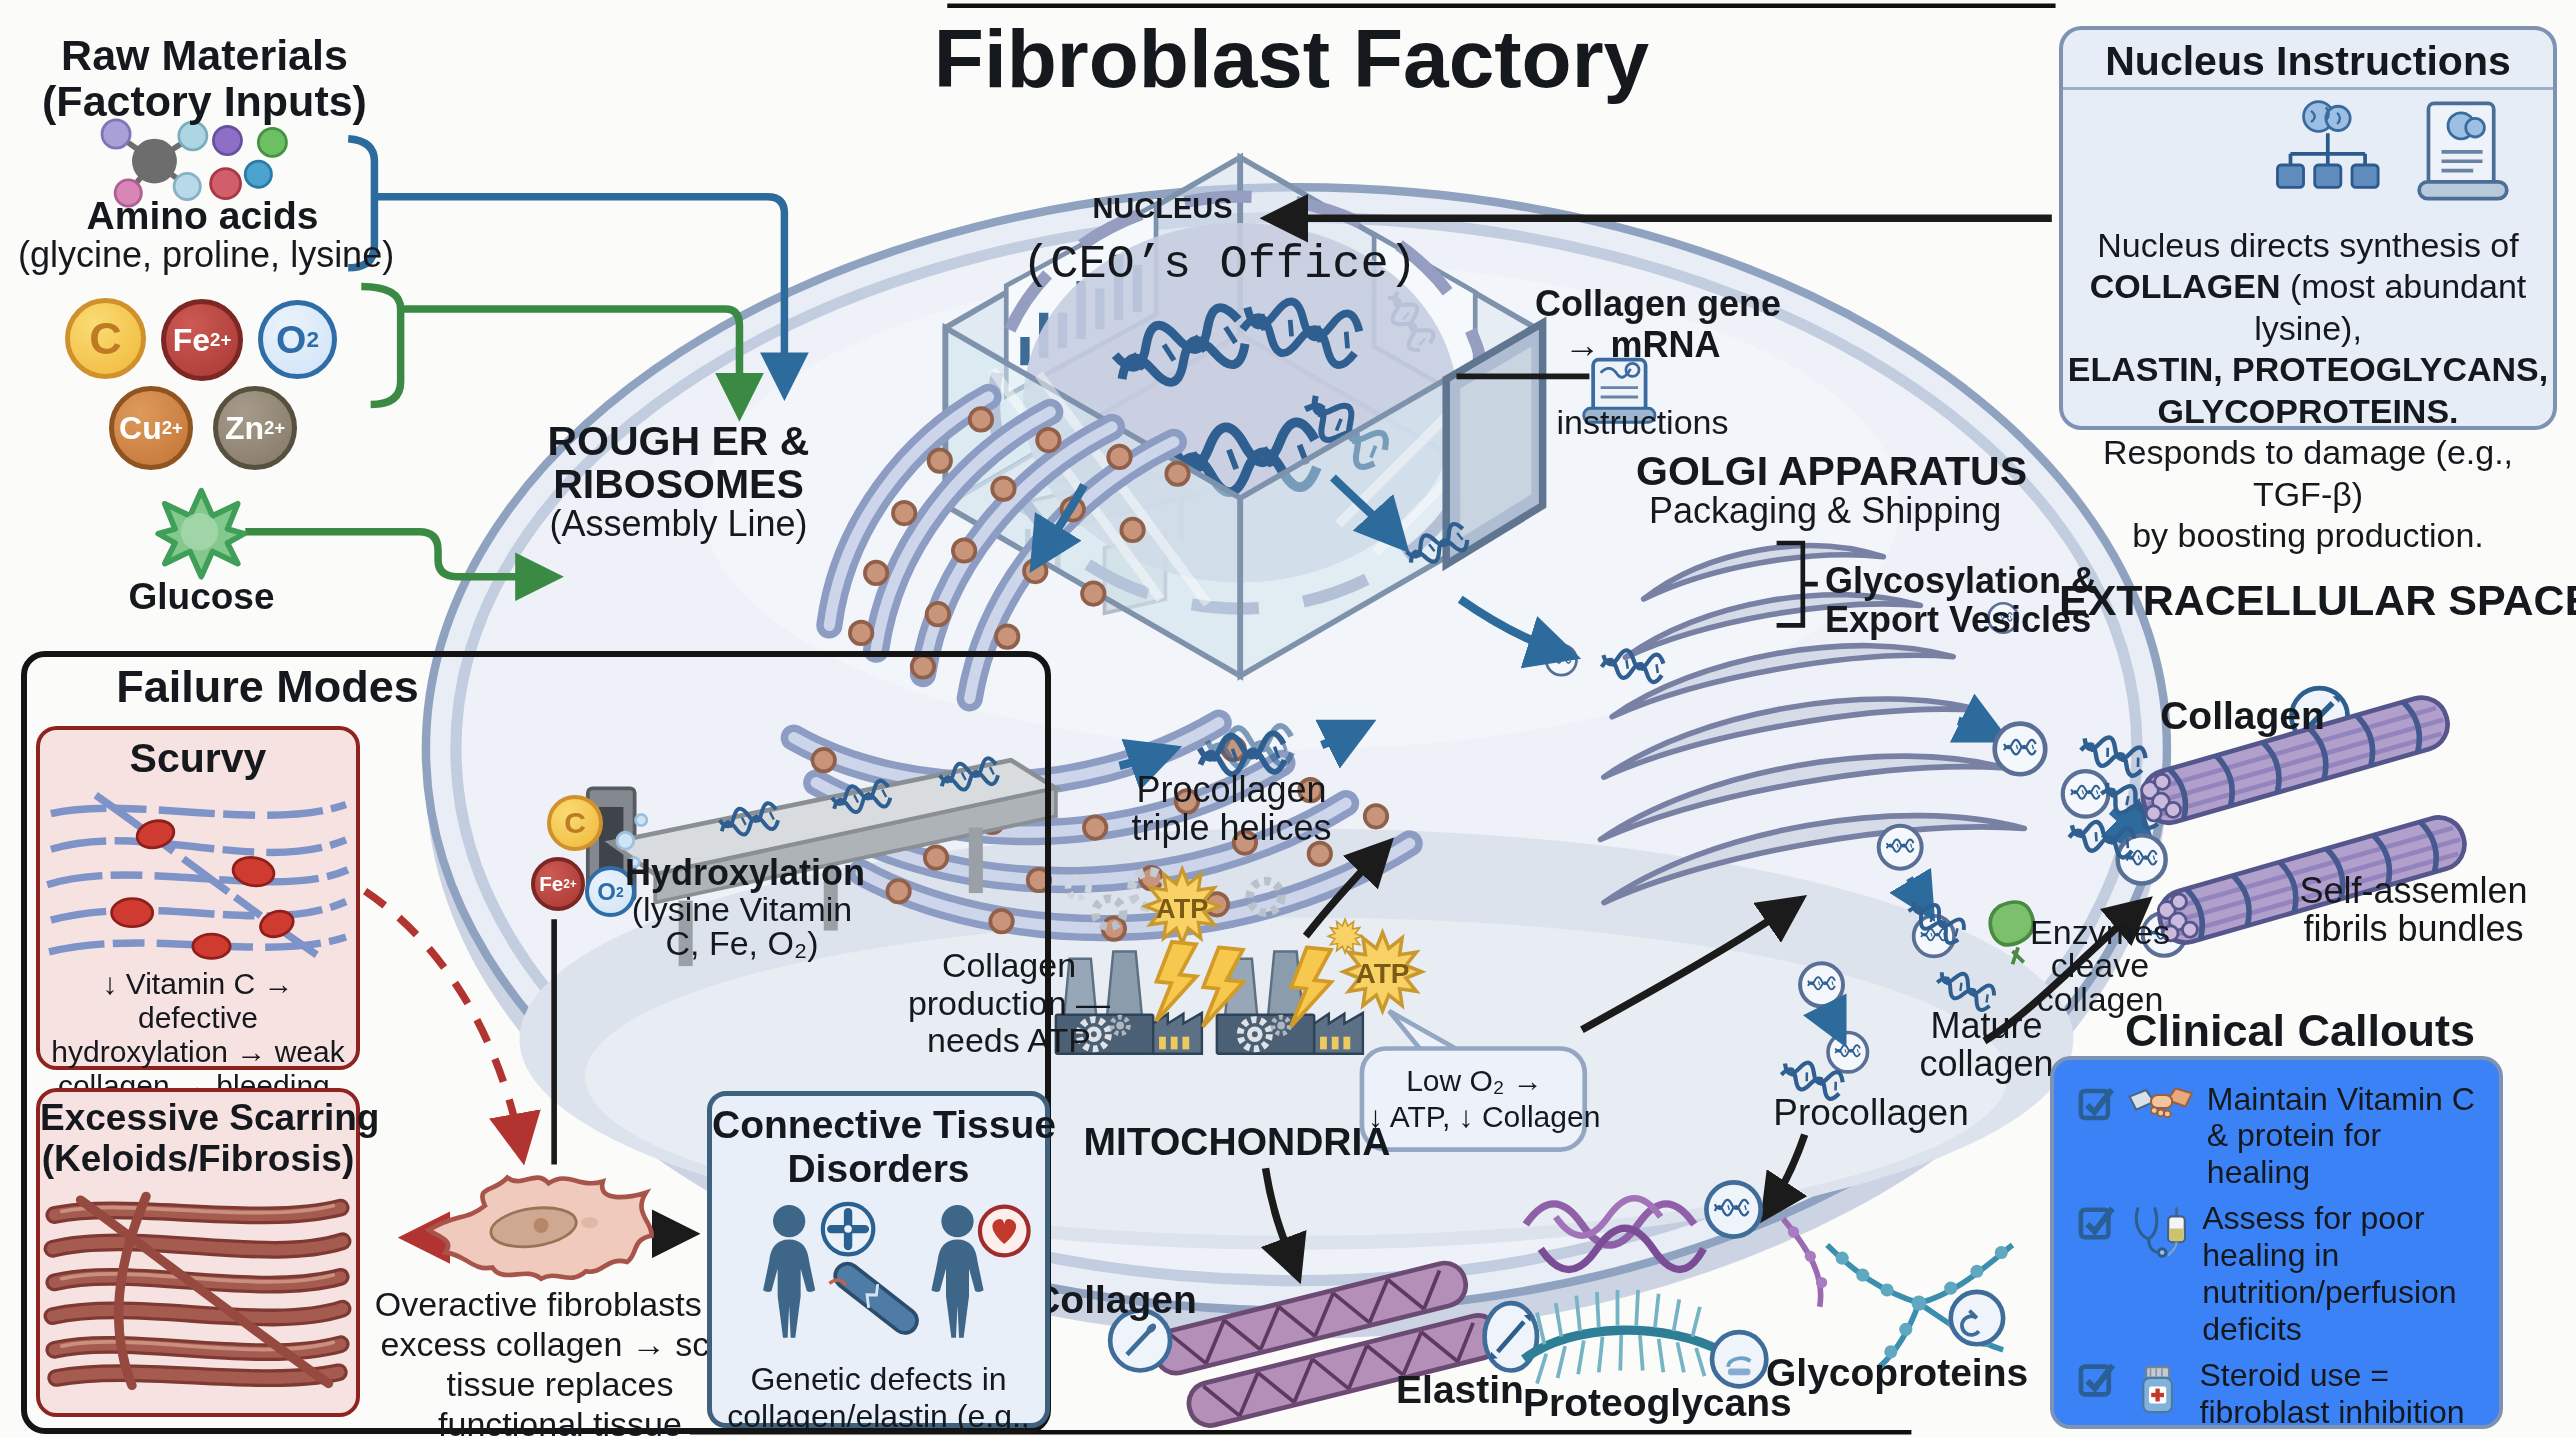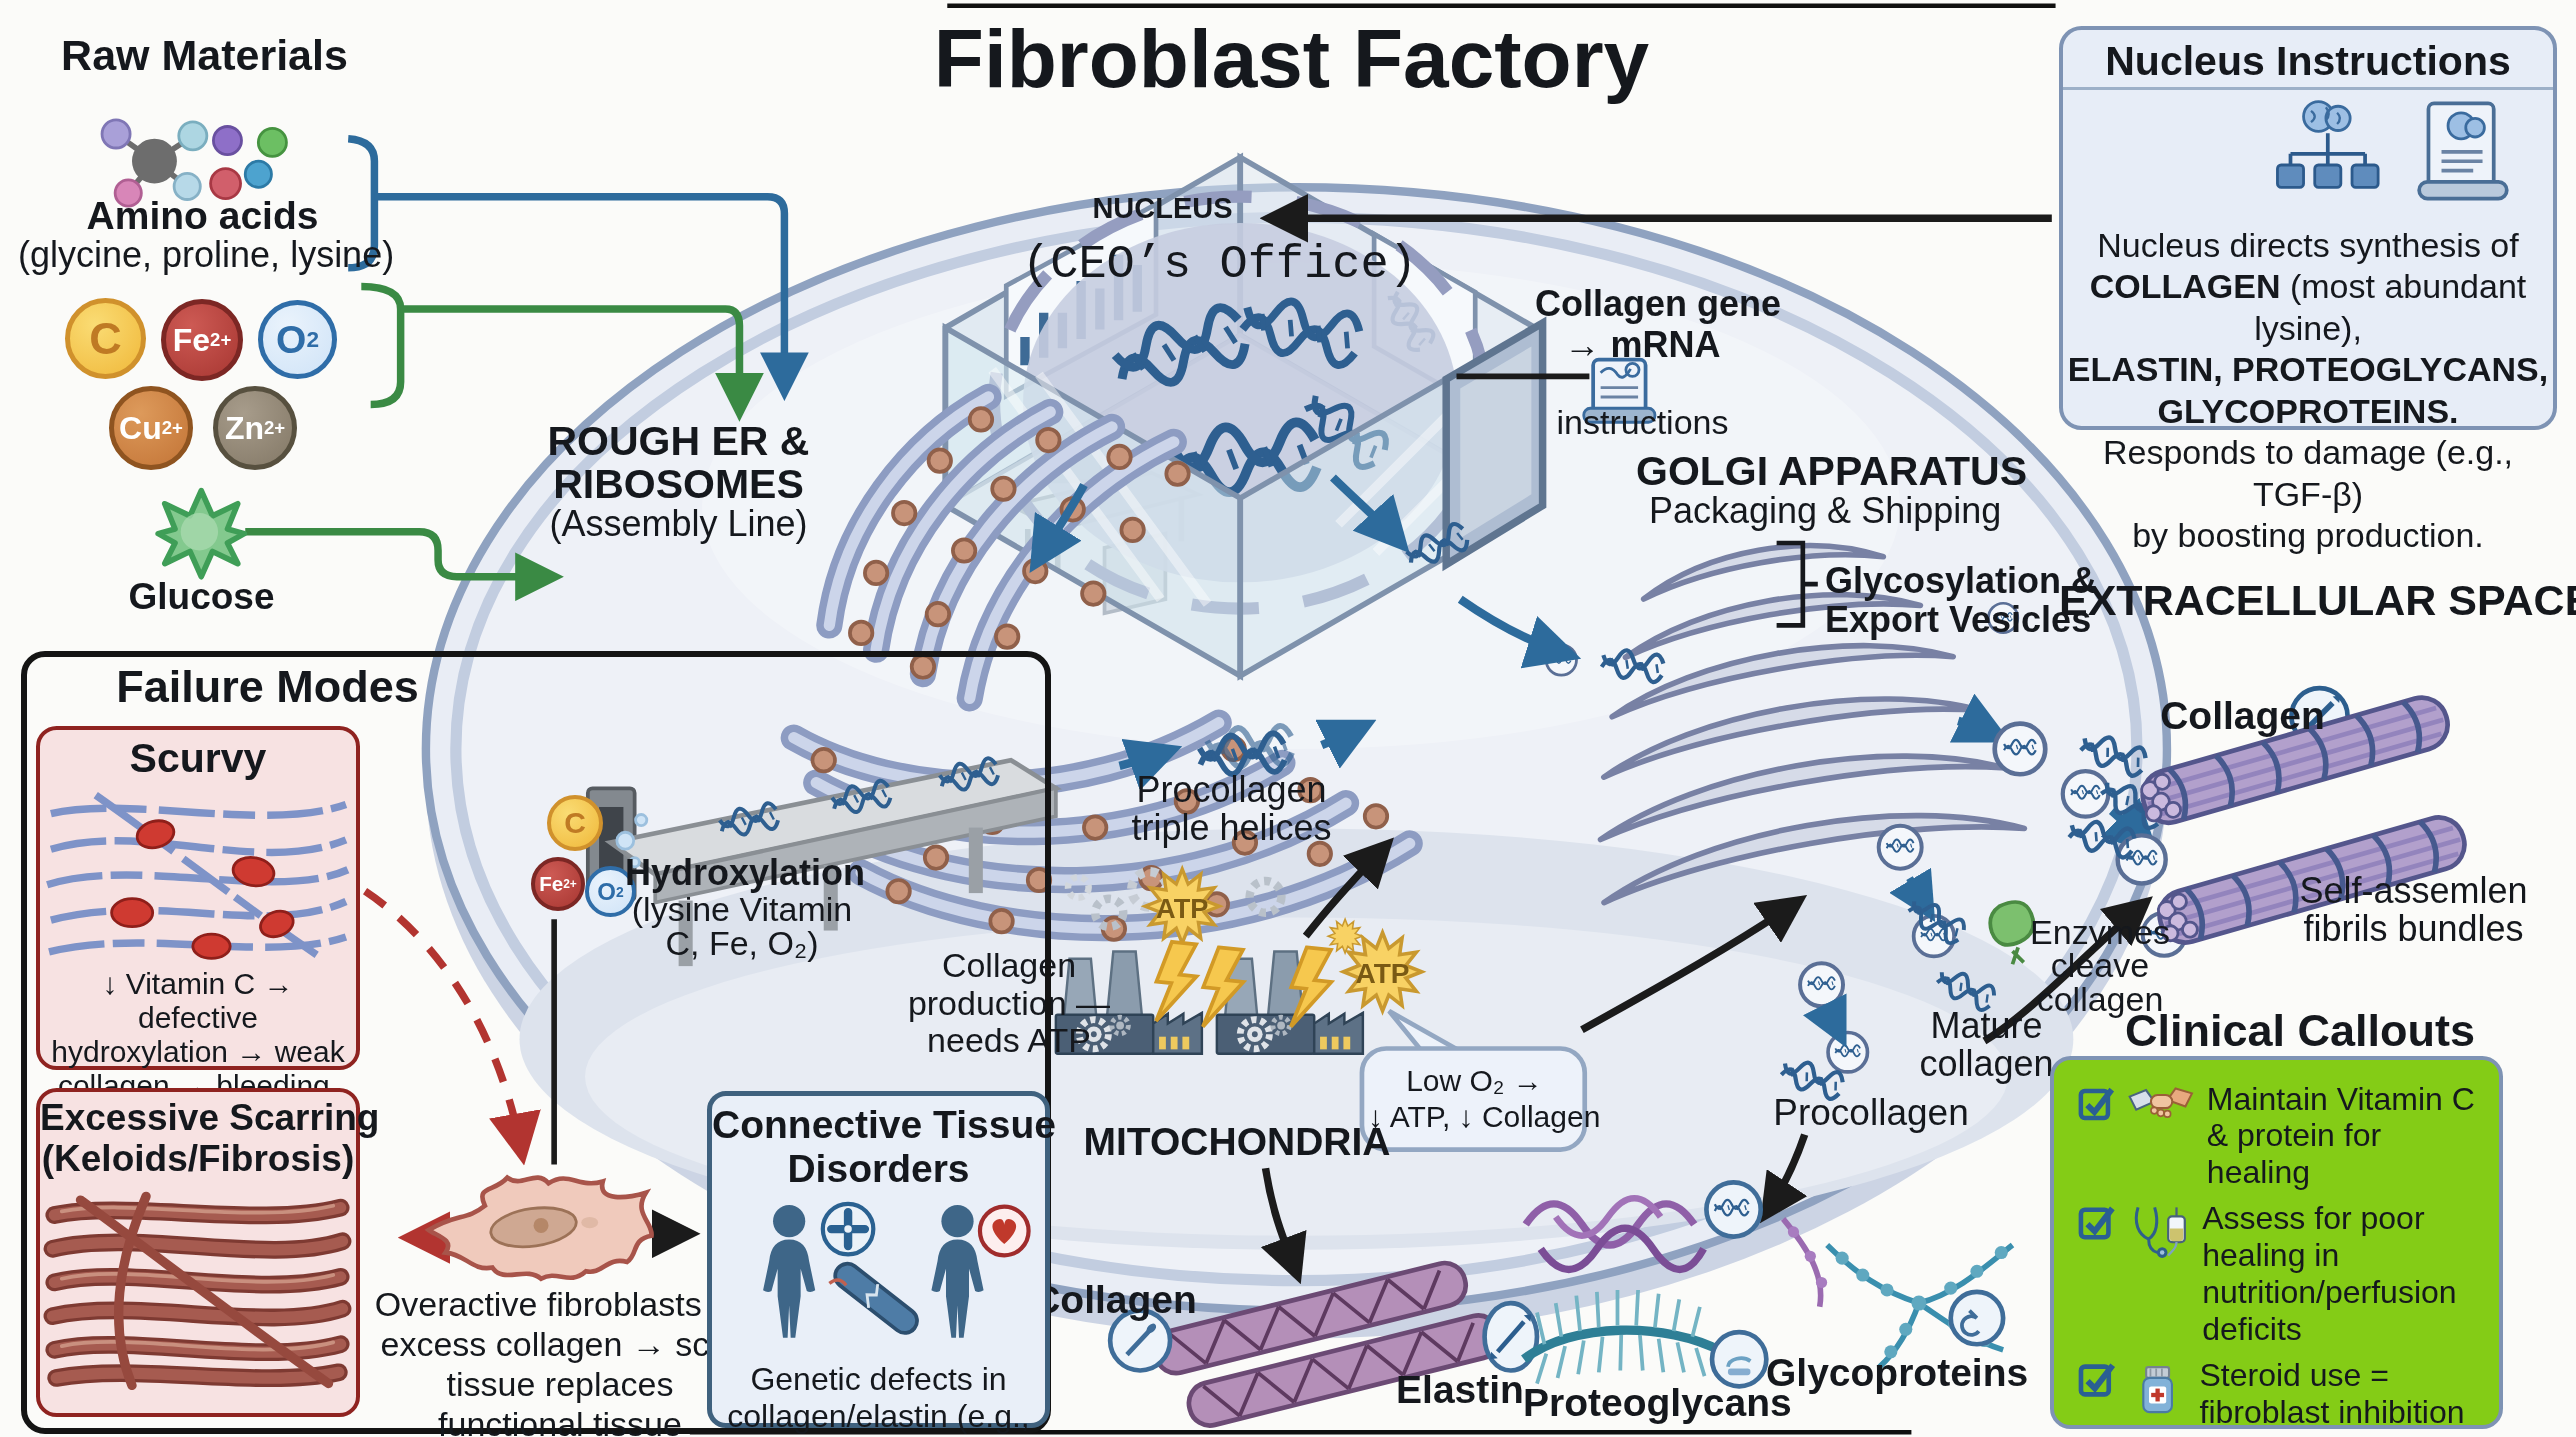--- a/index.html
+++ b/index.html
@@ -412,20 +412,21 @@
         </g>
   <circle cx="2112" cy="1408" r="28" fill="#eef4fa" stroke="#3f6d99" stroke-width="5"></circle>
   <path d="M2104,1400 l8,8 M2112,1408 a10,10 0 1 0 2,14" stroke="#3f6d99" stroke-width="4"></path>
 </g>
 </svg>
 
 <div class="lbl" style="left:842px;top:15px;width:899px;font-size:82px;font-weight:700;">Fibroblast Factory</div>
 
 <div class="lbl" style="left:36px;top:32px;width:337px;font-size:43px;font-weight:700;">
   <div>Raw Materials</div>
+  <div>(Factory Inputs)</div>
 </div>
 <div class="lbl" style="left:34px;top:195px;width:337px;font-size:39px;font-weight:700;">Amino acids</div>
 <div class="lbl" style="left:18px;top:236px;width:374px;font-size:36px;">(glycine, proline, lysine)</div>
 
 <div class="ion" style="left:65px;top:298px;width:81px;height:81px;background:radial-gradient(circle at 35% 30%,#fadc74,#f0b83a);border:5.6px solid #d0912c;color:#bf7a24;font-size:45px;">
       <span>C</span>
     </div>
 <div class="ion" style="left:161px;top:299px;width:82px;height:82px;background:radial-gradient(circle at 35% 30%,#cd5a54,#a83732);border:5.6px solid #7c2724;color:#fff;font-size:32px;">
       <span>Fe</span>
       <sup>2+</sup>
@@ -528,21 +529,21 @@
     <div>Nucleus directs synthesis of</div>
     <div><span class="b">COLLAGEN</span><span> (most abundant lysine),</span></div>
     <div class="b">ELASTIN, PROTEOGLYCANS,</div>
     <div class="b">GLYCOPROTEINS.</div>
     <div>Responds to damage (e.g., TGF-β)</div>
     <div>by boosting production.</div>
   </div>
 </div>
 
 <div class="lbl" style="left:2125px;top:1007px;width:346px;font-size:45px;font-weight:700;">Clinical Callouts</div>
-<div class="panel" style="left:2050px;top:1056px;width:453px;height:373px;background:#84cc16;border:4.7px solid #7e93b4;border-radius:20.6px;padding:11.2px 5.6px;">
+<div class="panel" style="left:2050px;top:1056px;width:453px;height:373px;background:#3b82f6;border:4.7px solid #7e93b4;border-radius:20.6px;padding:11.2px 5.6px;">
   <div class="nurow">
     <svg width="43" height="43" viewBox="0 0 60 60">
           <rect x="6" y="12" width="42" height="42" rx="6" fill="none" stroke="#2a5f93" stroke-width="7"></rect>
           <polyline points="16,34 27,45 54,10" fill="none" stroke="#2a5f93" stroke-width="9"></polyline>
         </svg>
     <svg width="73" height="51" viewBox="0 0 80 56">
       <polygon points="2,16 22,8 32,22 10,32" fill="#d8e0ea" stroke="#4a657f" stroke-width="2.5"></polygon>
       <polygon points="78,12 58,6 48,20 70,28" fill="#e8a97e" stroke="#9a6038" stroke-width="2.5"></polygon>
       <rect x="28" y="14" width="26" height="16" rx="8" fill="#f0c5a0" stroke="#9a6038" stroke-width="2.5"></rect>
       <circle cx="32" cy="33" r="4" fill="#f0c5a0" stroke="#9a6038" stroke-width="2"></circle>

